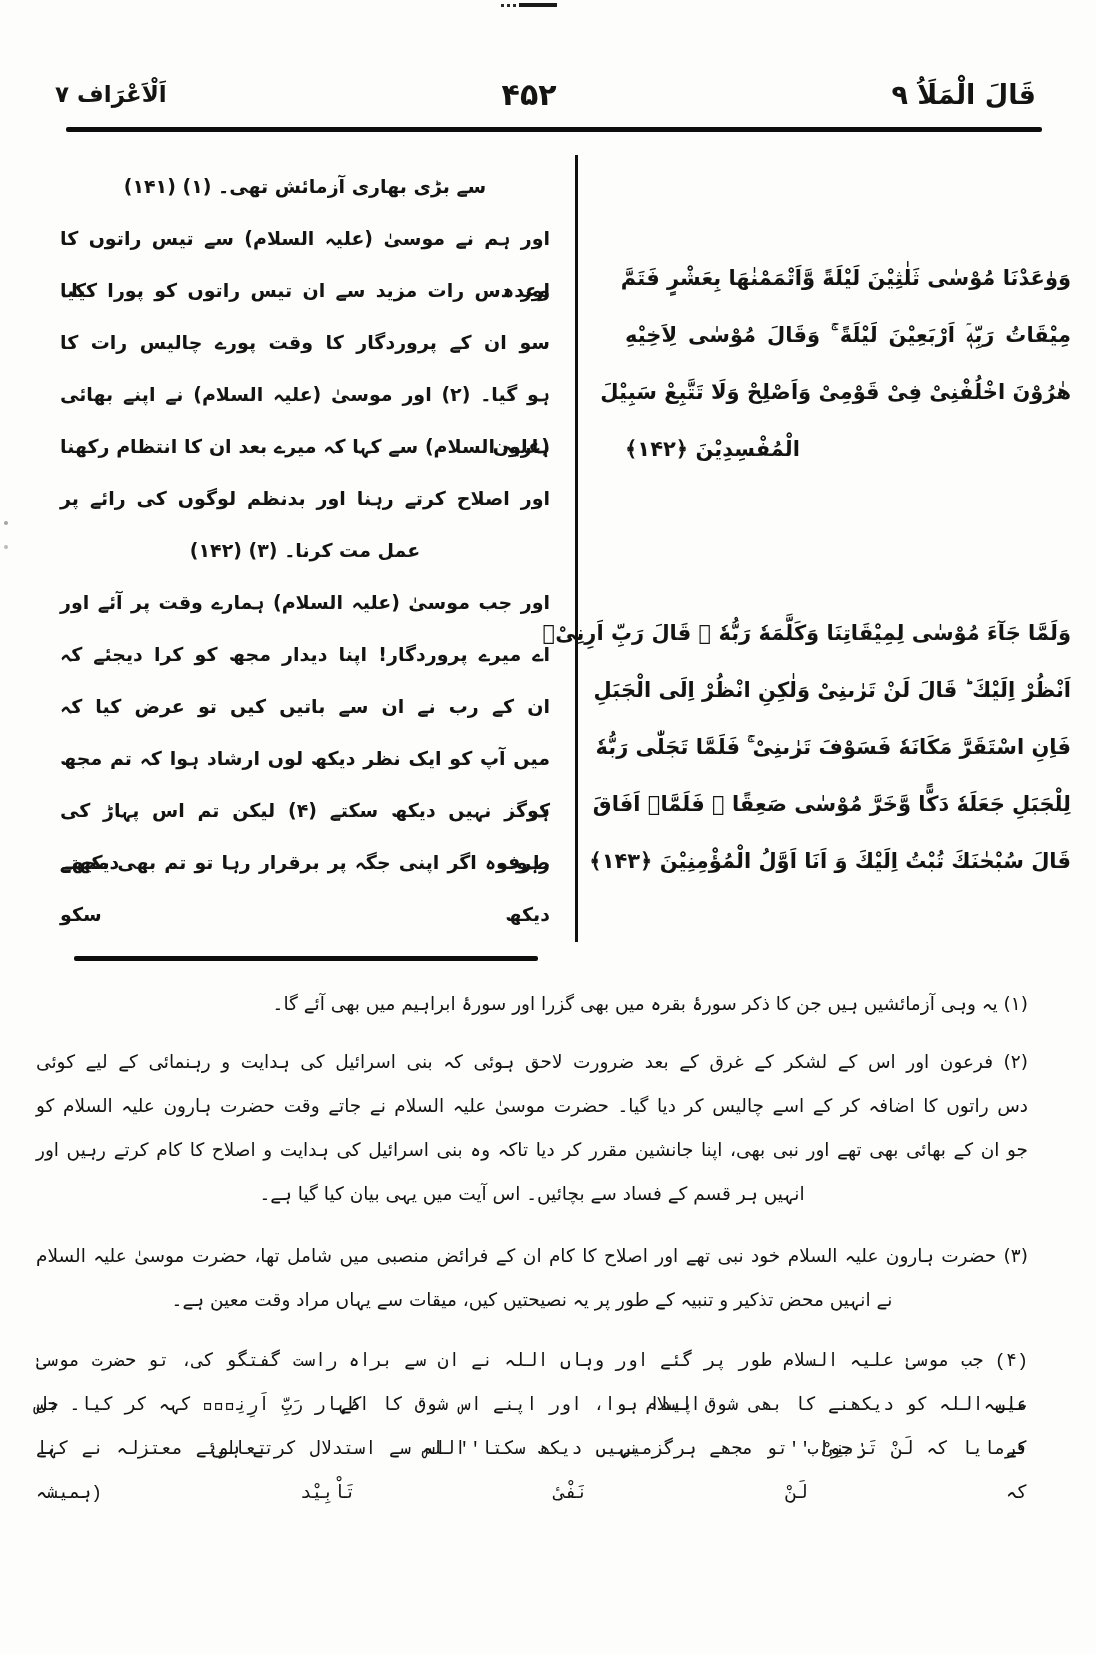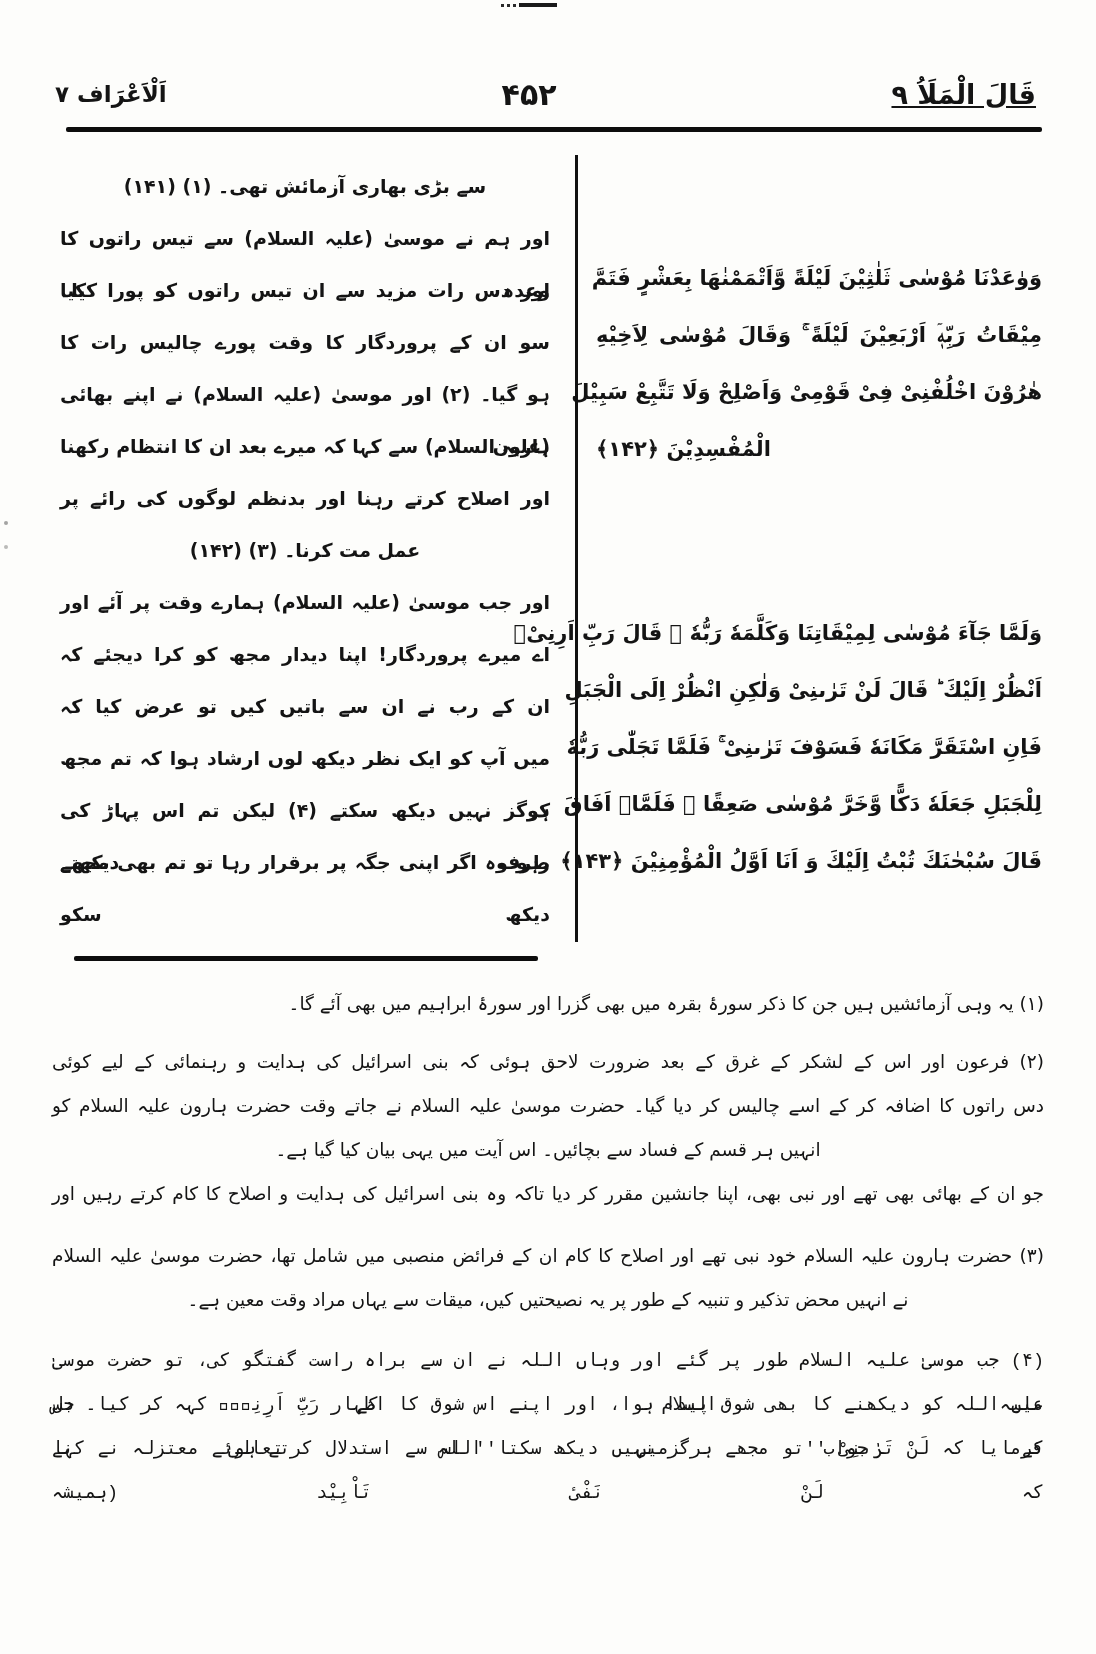--- a/index.html
+++ b/index.html
@@ -19,48 +19,48 @@
     background:repeating-linear-gradient(90deg,#2a2a2a 0 3px,transparent 3px 6px);}
   .margin-dots{position:absolute;top:521px;left:4px;width:4px;height:4px;border-radius:50%;
     background:#55555588;box-shadow:0 24px 0 #55555566;}
 
   
   .header{
     position:absolute;top:68px;left:55px;right:60px;height:52px;
     display:flex;flex-direction:row;justify-content:space-between;align-items:center;
     font-weight:bold;
   }
-  .hdr-right{font-size:27px;text-decoration:underline;}
+  .hdr-right{font-size:27px;}
   .hdr-center{font-size:30px;letter-spacing:2px;}
   .hdr-left{font-size:23px;}
   .header-rule{position:absolute;top:127px;left:66px;width:976px;height:5px;background:#0d0d0d;border-radius:2px;}
 
   
-  .arabic-col{position:absolute;top:160px;left:596px;width:446px;}
+  .arabic-col{position:absolute;top:160px;left:625px;width:446px;}
   .verse-block1{margin-top:90px;}
   .verse-block2{margin-top:127px;}
   .arabic-line{
     direction:rtl;font-weight:bold;font-size:21px;line-height:57px;height:57px;
     white-space:nowrap;
   }
   .column-divider{position:absolute;top:155px;left:575px;width:3px;height:787px;background:#111;}
   .urdu-col{position:absolute;top:160px;left:60px;width:490px;}
   .urdu-line{
     direction:rtl;font-weight:bold;font-size:19px;line-height:52px;height:52px;
   }
 
   
   .j{text-align:justify;text-align-last:justify;text-justify:inter-word;}
   .c{text-align:left;text-align-last:center;}
   .e{text-align:center;text-align-last:left;}
   .s{text-align:right;text-align-last:right;}
 
   
   .footnote-rule{position:absolute;top:956px;left:74px;width:464px;height:5px;background:#0d0d0d;border-radius:2px;}
-  .footnotes{position:absolute;top:982px;left:52px;width:992px;}
+  .footnotes{position:absolute;top:982px;left:36px;width:992px;}
   .fn-line{
     direction:rtl;font-size:18.5px;line-height:44px;height:44px;
   }
   .fn-group{margin:0;}
   .fn-g2{margin-top:14px;}
   .fn-g3{margin-top:18px;}
   .fn-g4{margin-top:18px;font-family:Liberation Mono, monospace;}
 </style>
 </head>
 <body>
@@ -115,22 +115,22 @@
 
   <div class="footnote-rule"></div>
 
   <div class="footnotes">
     <div class="fn-group">
       <div class="fn-line s">(۱) یہ وہی آزمائشیں ہیں جن کا ذکر سورۂ بقرہ میں بھی گزرا اور سورۂ ابراہیم میں بھی آئے گا۔</div>
     </div>
     <div class="fn-group fn-g2">
       <div class="fn-line j">(۲) فرعون اور اس کے لشکر کے غرق کے بعد ضرورت لاحق ہوئی کہ بنی اسرائیل کی ہدایت و رہنمائی کے لیے کوئی</div>
       <div class="fn-line j">دس راتوں کا اضافہ کر کے اسے چالیس کر دیا گیا۔ حضرت موسیٰ علیہ السلام نے جاتے وقت حضرت ہارون علیہ السلام کو</div>
+      <div class="fn-line j">جو ان کے بھائی بھی تھے اور نبی بھی، اپنا جانشین مقرر کر دیا تاکہ وہ بنی اسرائیل کی ہدایت و اصلاح کا کام کرتے رہیں اور</div>
       <div class="fn-line c">انہیں ہر قسم کے فساد سے بچائیں۔ اس آیت میں یہی بیان کیا گیا ہے۔</div>
-      <div class="fn-line j">جو ان کے بھائی بھی تھے اور نبی بھی، اپنا جانشین مقرر کر دیا تاکہ وہ بنی اسرائیل کی ہدایت و اصلاح کا کام کرتے رہیں اور</div>
     </div>
     <div class="fn-group fn-g3">
       <div class="fn-line j">(۳) حضرت ہارون علیہ السلام خود نبی تھے اور اصلاح کا کام ان کے فرائض منصبی میں شامل تھا، حضرت موسیٰ علیہ السلام</div>
       <div class="fn-line c">نے انہیں محض تذکیر و تنبیہ کے طور پر یہ نصیحتیں کیں، میقات سے یہاں مراد وقت معین ہے۔</div>
     </div>
     <div class="fn-group fn-g4">
       <div class="fn-line j">(۴) جب موسیٰ علیہ السلام طور پر گئے اور وہاں اللہ نے ان سے براہ راست گفتگو کی، تو حضرت موسیٰ علیہ السلام کے دل</div>
       <div class="fn-line j">میں اللہ کو دیکھنے کا بھی شوق پیدا ہوا، اور اپنے اس شوق کا اظہار رَبِّ اَرِنِیْۤ کہہ کر کیا۔ جس کے جواب میں اللہ تعالیٰ نے</div>
       <div class="fn-line j">فرمایا کہ لَنْ تَرٰىنِیْ ''تو مجھے ہرگز نہیں دیکھ سکتا'' اس سے استدلال کرتے ہوئے معتزلہ نے کہا کہ لَنْ نَفْیٔ تَاْبِیْد (ہمیشہ</div>
     </div>

